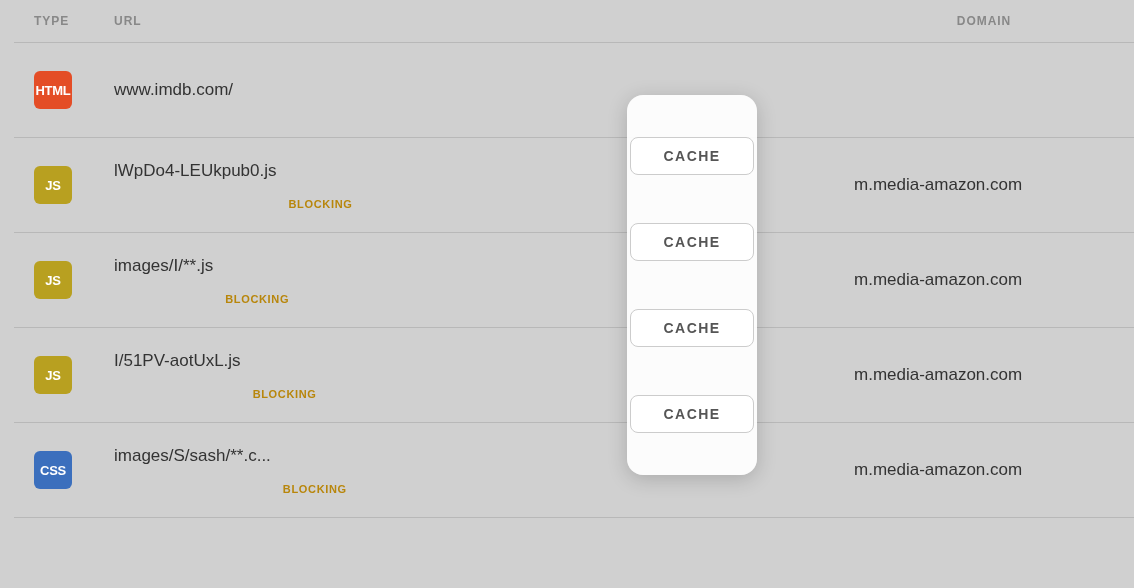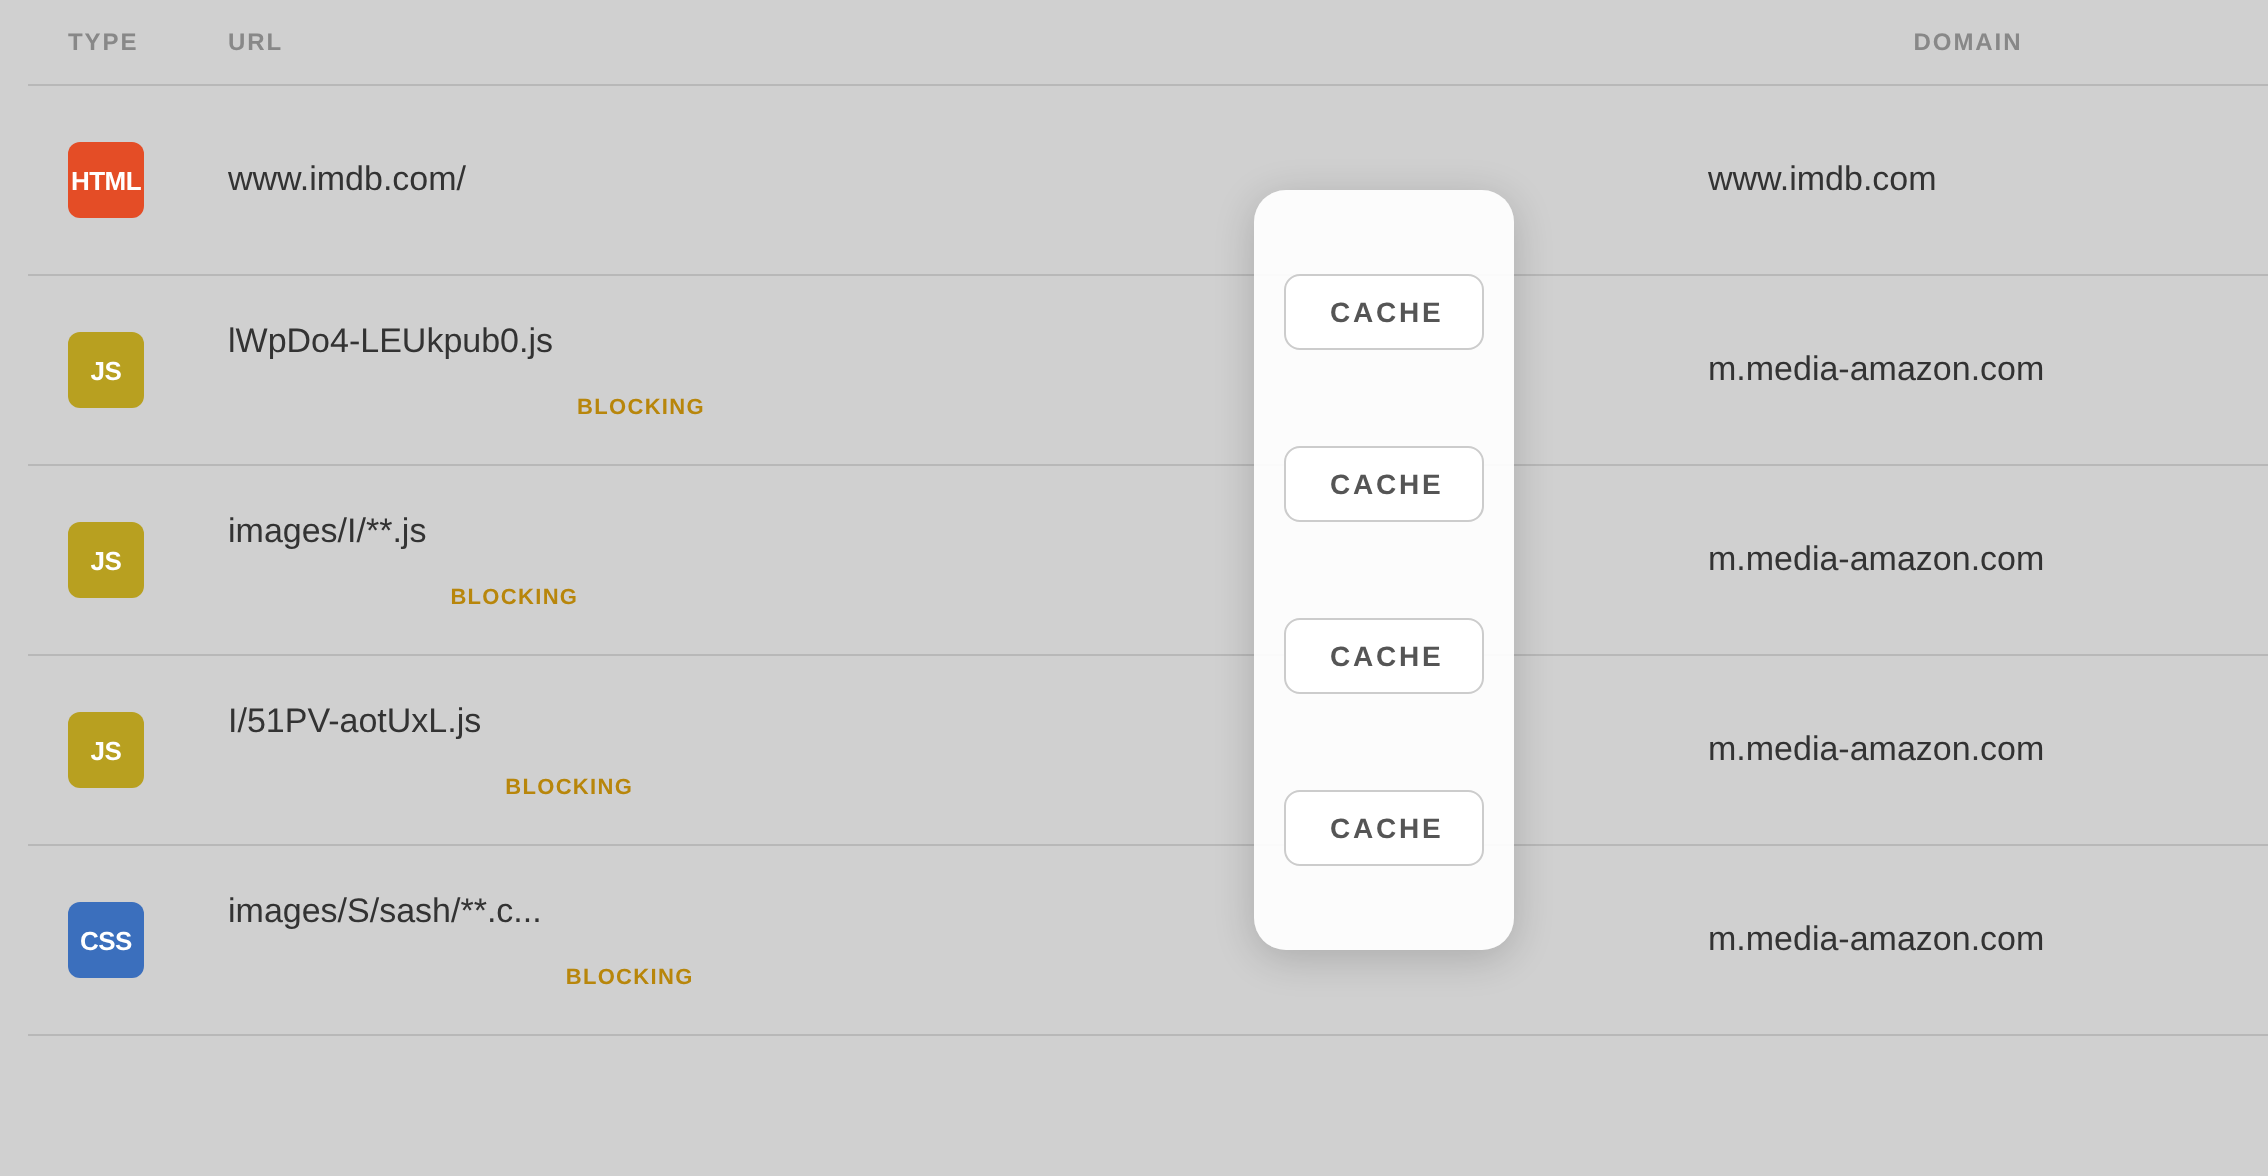--- a/index.html
+++ b/index.html
@@ -146,21 +146,21 @@
       background-color: #ffffff;
       border: 1.5px solid #cccccc;
       border-radius: 8px;
       padding: 10px 22px;
       font-size: 14px;
       font-weight: 700;
       color: #555555;
       letter-spacing: 0.1em;
       cursor: pointer;
       text-transform: uppercase;
-      width: 100px;
+      width: 124px;
       text-align: center;
     }
   </style>
 </head>
 <body>
 
 <div class="table-container">
 
   <div class="table-header">
     <div class="col-type header-label">TYPE</div>
@@ -168,21 +168,20 @@
     <div class="col-domain header-label">DOMAIN</div>
   </div>
 
   <div class="table-row">
     <div class="row-type-icon">
       <div class="type-badge badge-html">HTML</div>
     </div>
     <div class="row-url">
       <span class="url-text">www.imdb.com/</span>
     </div>
-    <div class="row-domain">www.imdb.com</div>
   </div>
 
   <div class="table-row">
     <div class="row-type-icon">
       <div class="type-badge badge-js">JS</div>
     </div>
     <div class="row-url">
       <span class="url-text">lWpDo4-LEUkpub0.js</span>
       <span class="blocking-badge">BLOCKING</span>
     </div>

